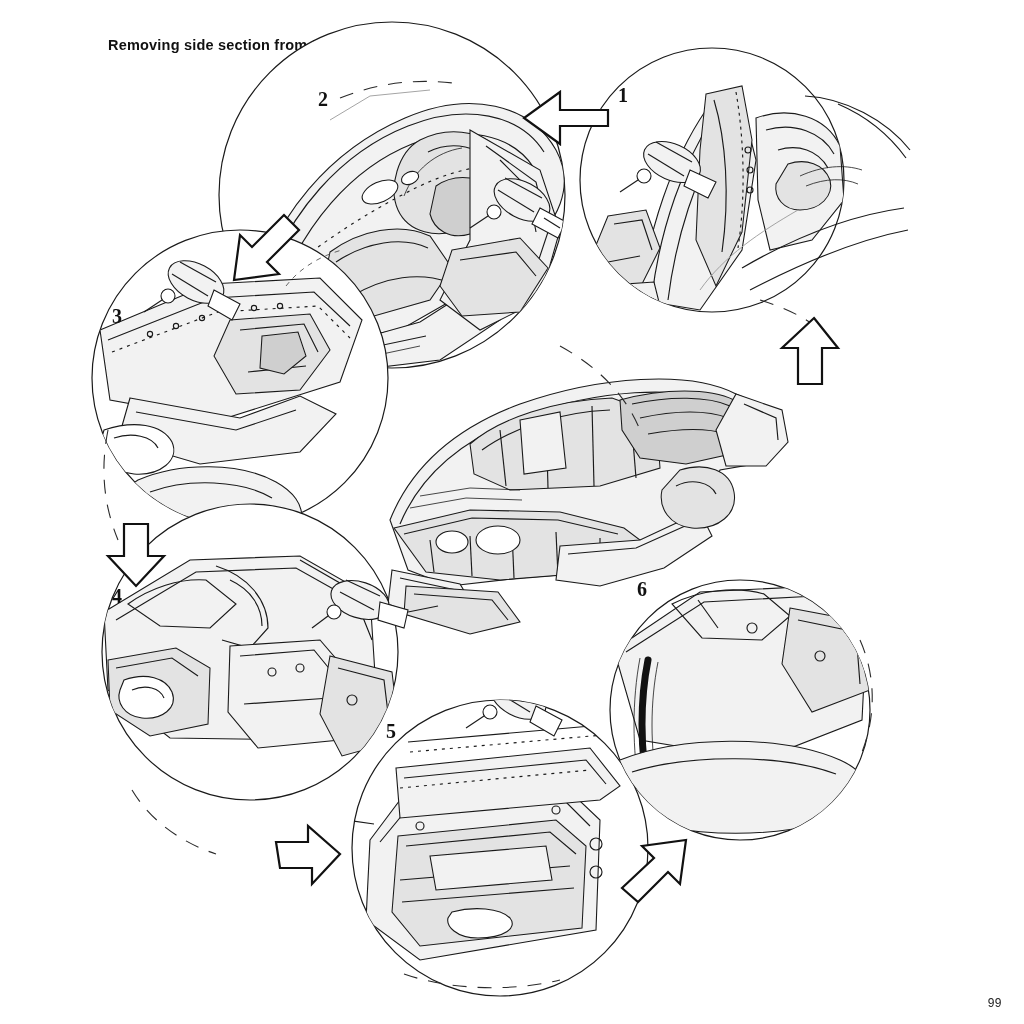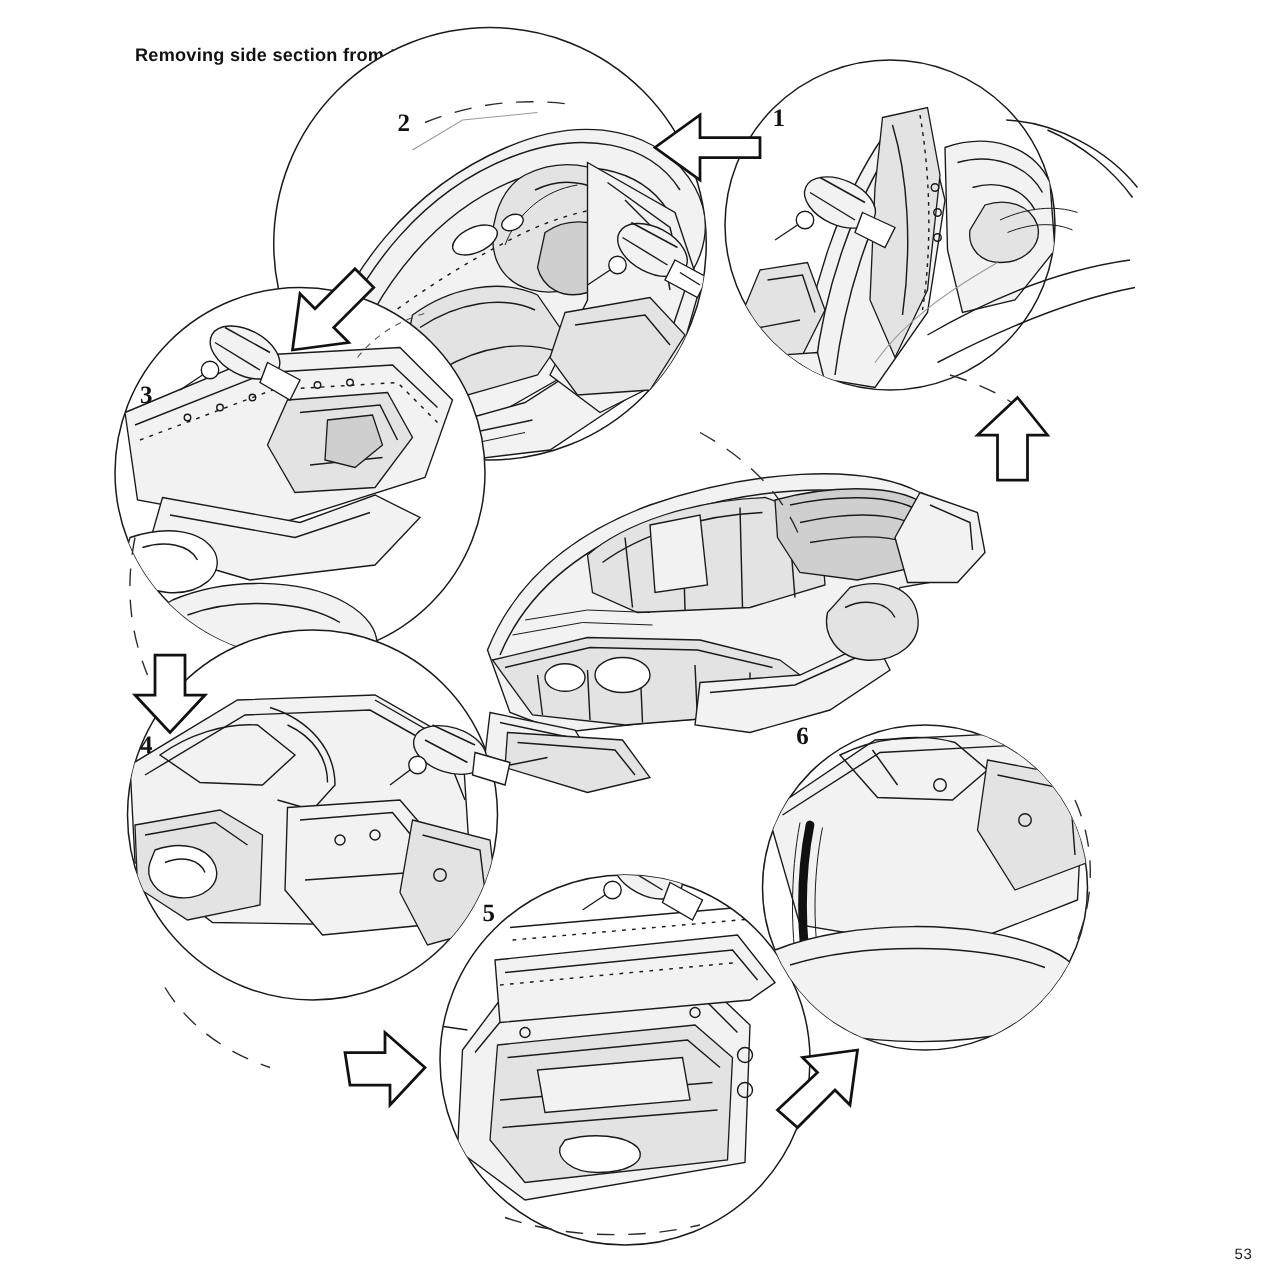--- a/index.html
+++ b/index.html
@@ -350,15 +350,15 @@
 
   </svg>
 
   <div class="callout-num" style="left:618px; top:84px;">1</div>
   <div class="callout-num" style="left:318px; top:88px;">2</div>
   <div class="callout-num" style="left:112px; top:305px;">3</div>
   <div class="callout-num" style="left:112px; top:585px;">4</div>
   <div class="callout-num" style="left:386px; top:720px;">5</div>
   <div class="callout-num" style="left:637px; top:578px;">6</div>
 
-  <div id="page-number">53</div>
+  <div id="page-number">99</div>
 
 </div>
 
 </body></html>

